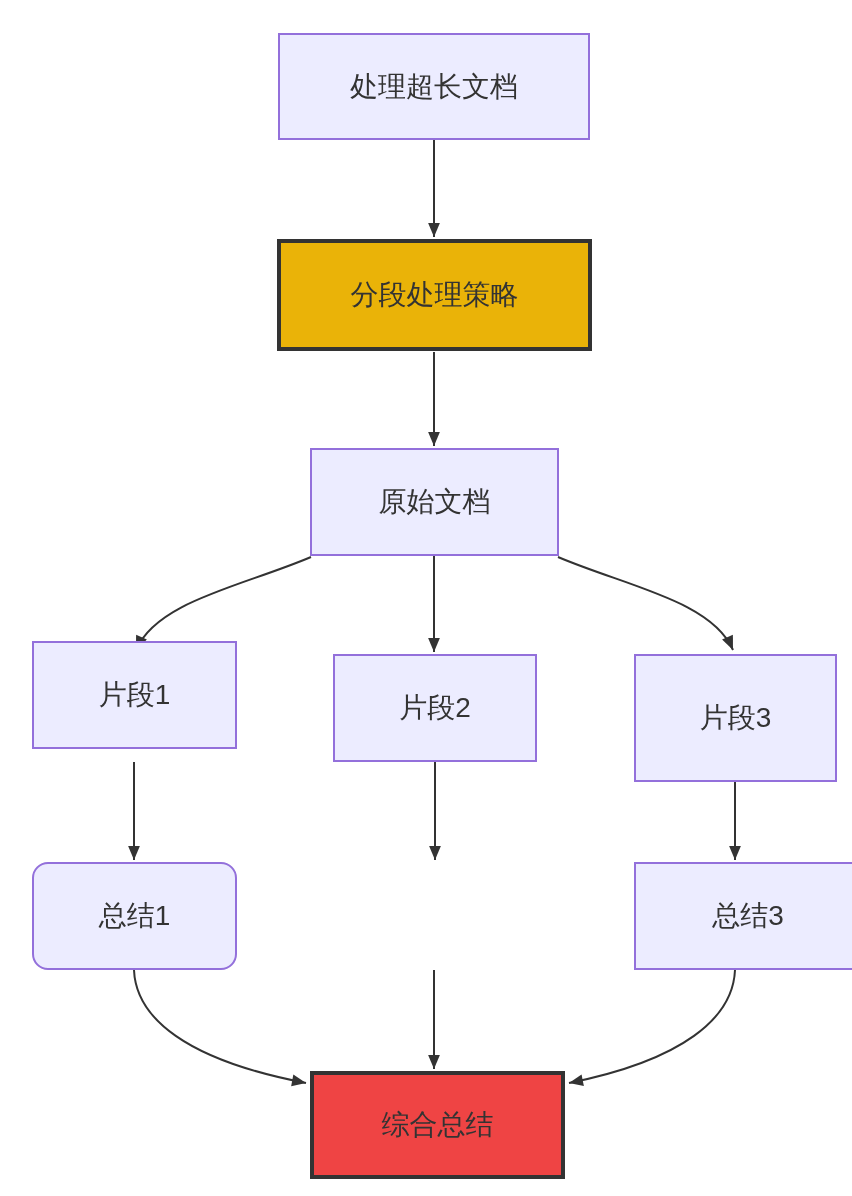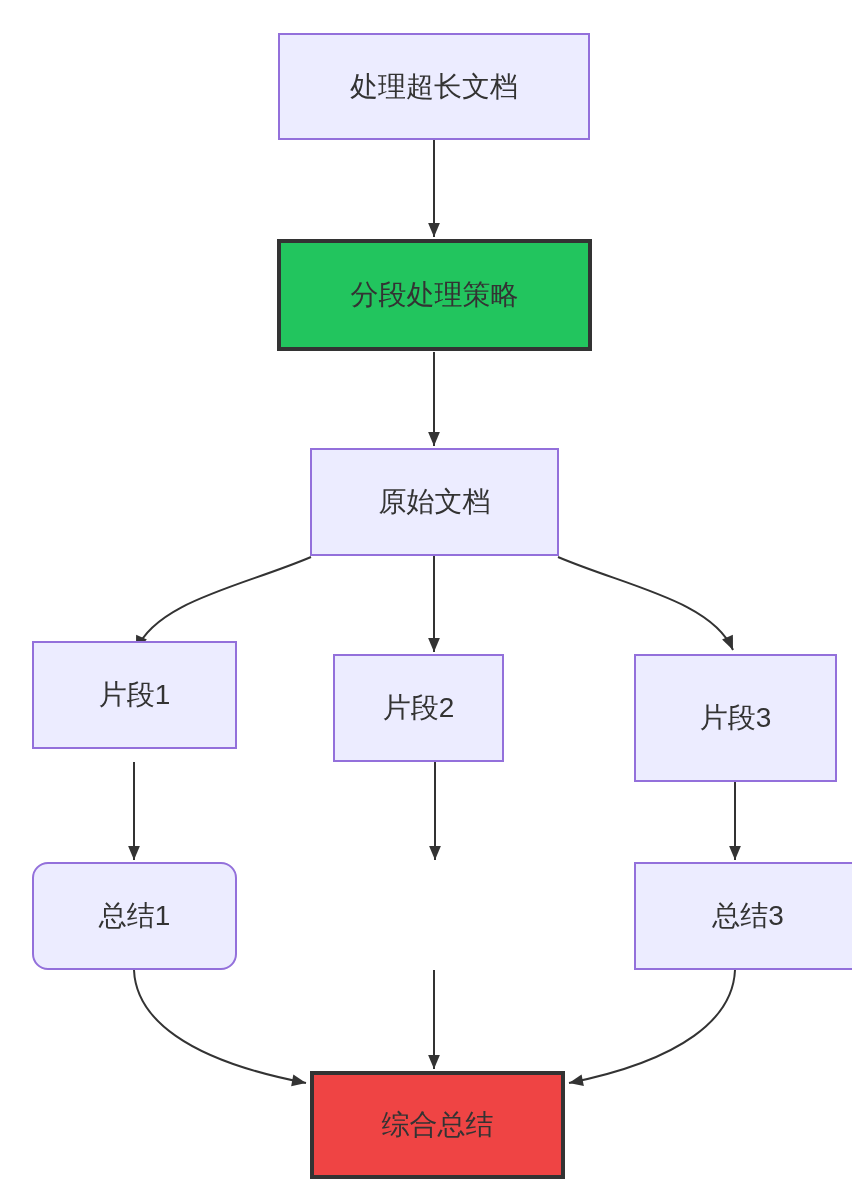--- a/index.html
+++ b/index.html
@@ -31,34 +31,34 @@
     justify-content: center;
     background: #ECECFF;
     border: 2px solid #9370DB;
     color: #333333;
     font-size: 28px;
     line-height: 1.2;
     z-index: 2;
     white-space: nowrap;
   }
   .node.highlight {
-    background: #22c55e;
+    background: #eab308;
     border: 4px solid #333333;
     align-items: center;
   }
   .node.result {
     background: #ef4444;
     border: 4px solid #333333;
   }
   
   #n-a { left: 278px; top: 33px;   width: 312px; height: 107px; }
   #n-b { left: 277px; top: 239px;  width: 315px; height: 112px; }
   #n-c { left: 310px; top: 448px;  width: 249px; height: 108px; }
   #n-d { left: 32px;  top: 641px;  width: 205px; height: 108px; }
-  #n-e { left: 333px; top: 654px;  width: 171px; height: 108px; }
+  #n-e { left: 333px; top: 654px;  width: 204px; height: 108px; }
   #n-f { left: 634px; top: 654px;  width: 203px; height: 128px; justify-content: center; }
   #n-g { left: 32px;  top: 862px;  width: 205px; height: 108px; border-radius: 16px; }
   #n-h { left: 333px; top: 862px;  width: 204px; height: 108px; }
   #n-i { left: 634px; top: 862px;  width: 228px; height: 108px; }
   #n-j { left: 310px; top: 1071px; width: 255px; height: 108px; }
   .edge {
     stroke: #333333;
     stroke-width: 2px;
     fill: none;
   }

